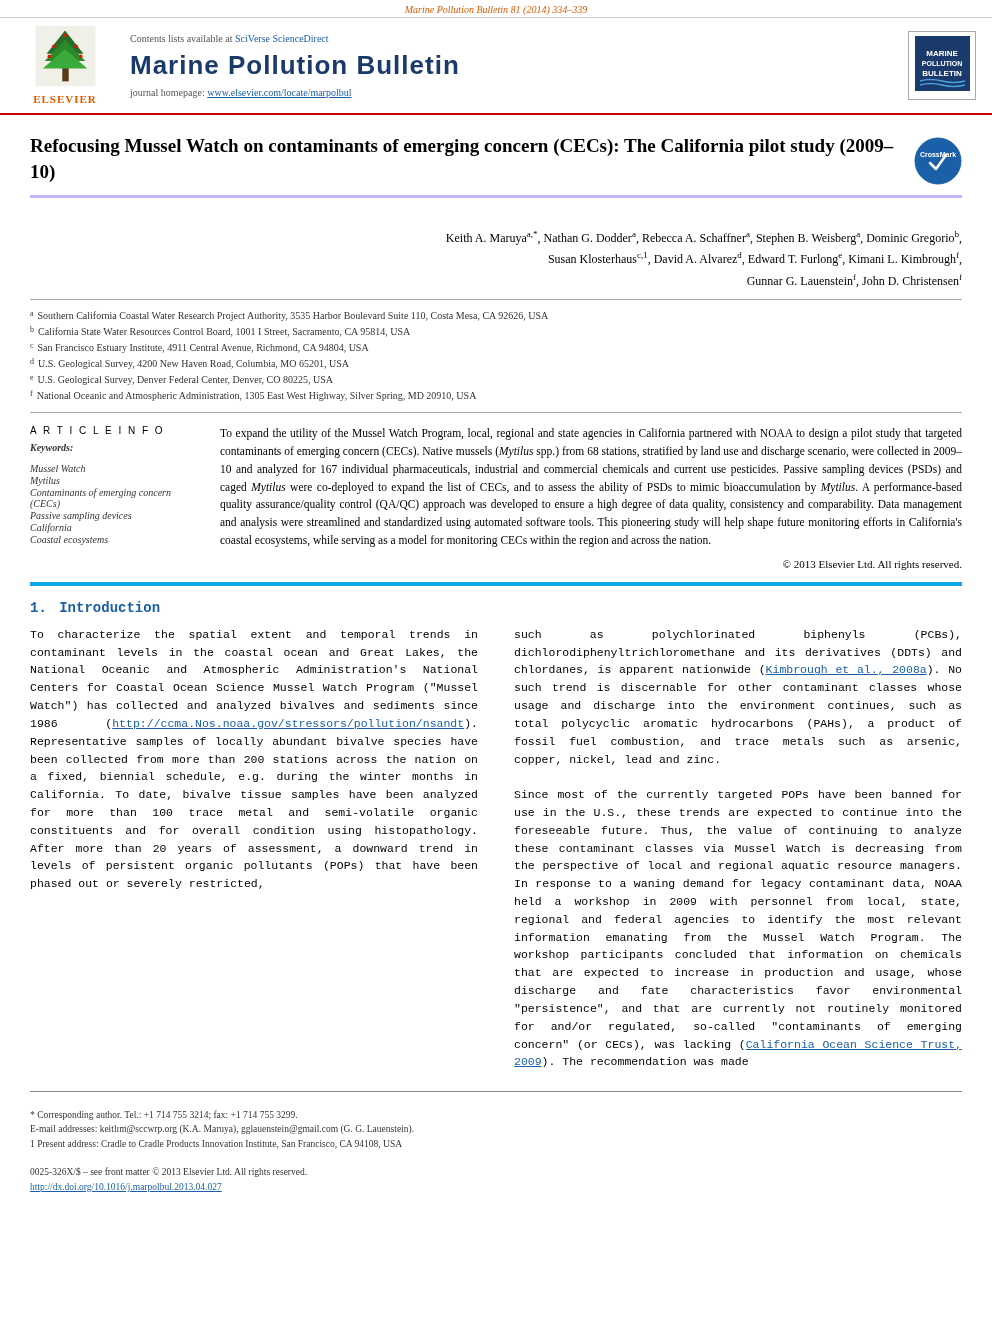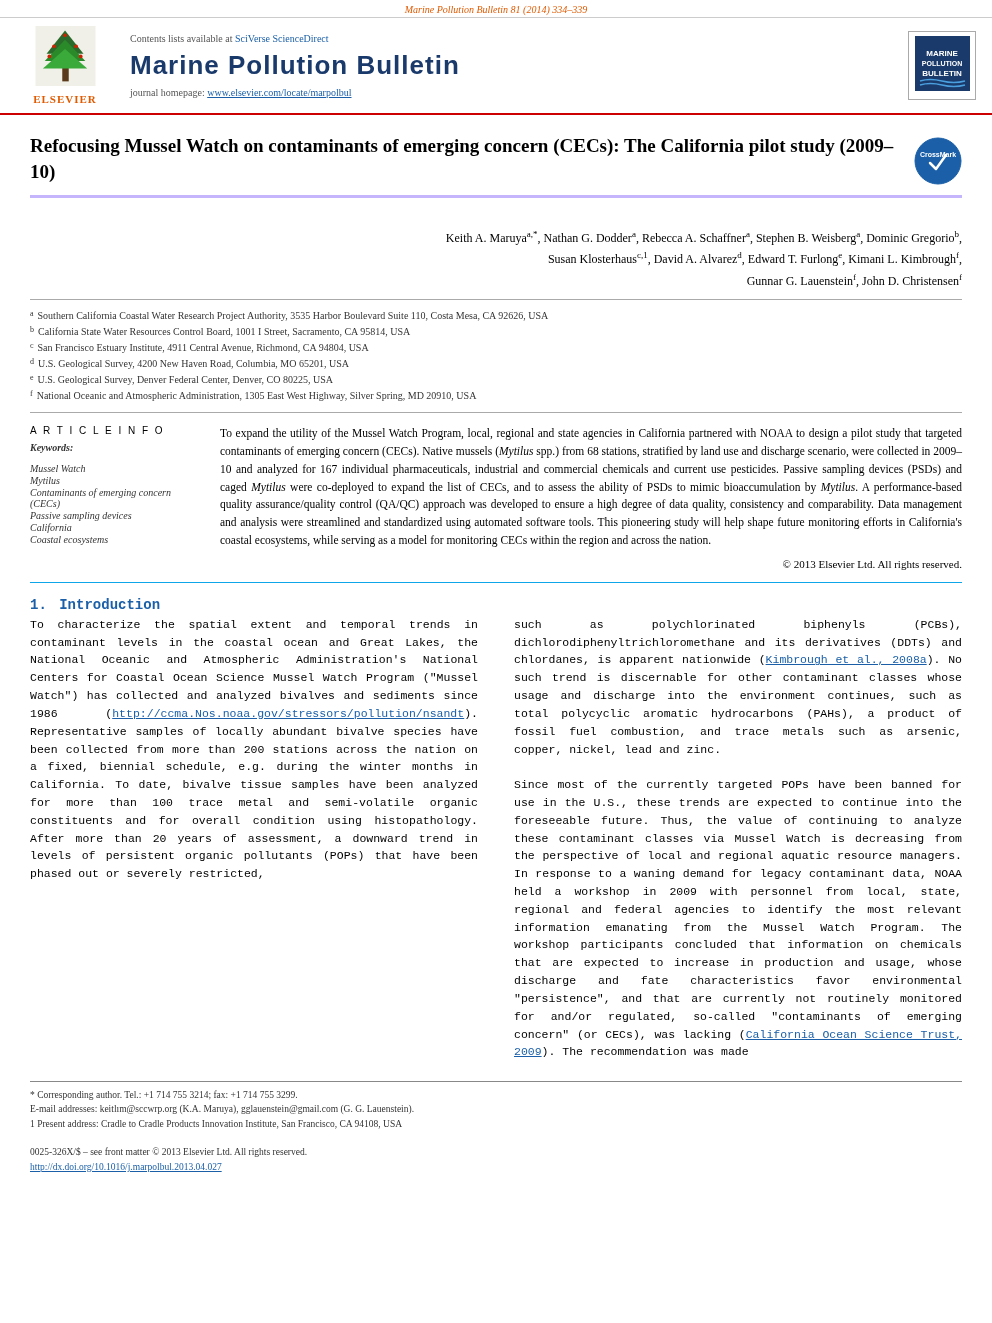--- a/index.html
+++ b/index.html
@@ -152,21 +152,21 @@
     }
     .affil-line {
       display: flex;
       gap: 4px;
     }
     
     .article-body {
       display: flex;
       gap: 20px;
       margin-top: 12px;
-      border-bottom: 1px solid #0ea5e9;
+      border-bottom: 4px solid #0ea5e9;
       padding-bottom: 12px;
     }
     .article-info {
       width: 170px;
       flex-shrink: 0;
     }
     .info-section-title {
       font-size: 10px;
       font-variant: small-caps;
       letter-spacing: 2px;
@@ -217,37 +217,37 @@
       font-family: Liberation Mono, monospace;
     }
     .section-title {
       font-size: 14px;
       font-weight: bold;
       color: #1a5fa8;
     }
     .two-col-text {
       display: flex;
       gap: 36px;
-      margin-top: 3px;
+      margin-top: 10px;
     }
     .col-text {
       flex: 1;
       font-size: 11.5px;
       line-height: 1.55;
       text-align: justify;
       color: #000;
     }
     .col-text .blue-link {
       color: #1a5fa8;
     }
     
     .footnotes {
       border-top: 1px solid #888;
       margin-top: 20px;
-      padding-top: 6px;
+      padding-top: 16px;
       font-size: 9.5px;
       line-height: 1.5;
       color: #333;
     }
     .bottom-bar {
       margin-top: 14px;
       font-size: 9.5px;
       color: #333;
       line-height: 1.6;
     }

